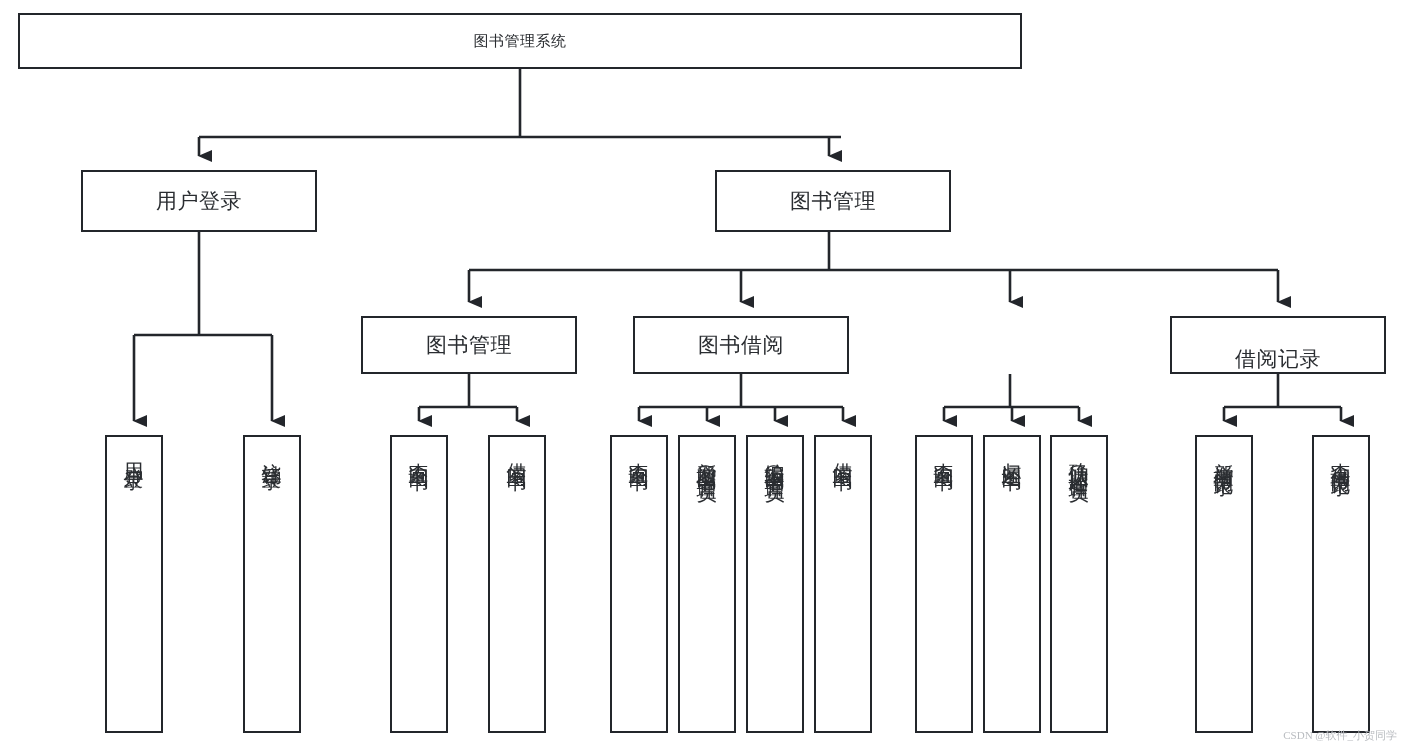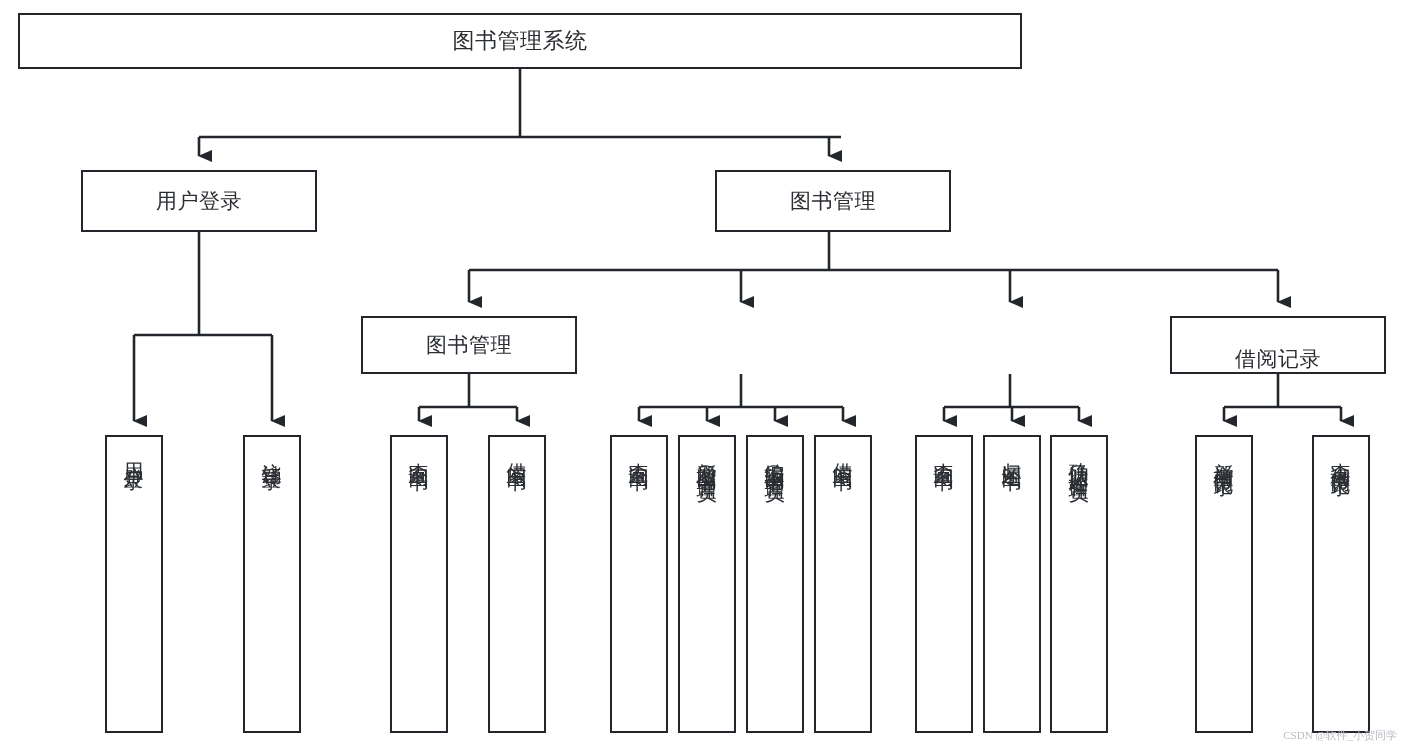--- a/index.html
+++ b/index.html
@@ -46,21 +46,21 @@
     align-items: flex-start;
   }
   .node.vert .vtext {
     writing-mode: vertical-rl;
     text-orientation: upright;
     white-space: nowrap;
     letter-spacing: 3px;
     line-height: 1;
   }
   .node.root {
-    font-size: 22px;
+    font-size: 15px;
   }
   .watermark {
     position: absolute;
     right: 8px;
     bottom: 4px;
     font-size: 11px;
     color: #b9bcc0;
     white-space: nowrap;
     font-family: "Liberation Serif", "DejaVu Serif", serif;
   }
@@ -128,20 +128,23 @@
   <div class="node horiz" style="left:81px; top:170px; width:236px; height:62px;">
     <span>用户登录</span>
   </div>
   <div class="node horiz" style="left:715px; top:170px; width:236px; height:62px;">
     <span>图书管理</span>
   </div>
 
   <div class="node horiz" style="left:361px; top:316px; width:216px; height:58px;">
     <span>图书管理</span>
   </div>
+  <div class="node horiz" style="left:633px; top:316px; width:216px; height:58px;">
+    <span>图书借阅</span>
+  </div>
   <div class="node horiz" style="left:1170px; top:316px; width:216px; height:58px;align-items:flex-end;">
     <span>借阅记录</span>
   </div>
 
   <div class="node vert" style="left:105px; top:435px; width:58px; height:298px;">
     <span class="vtext">用户登录</span>
   </div>
   <div class="node vert" style="left:243px; top:435px; width:58px; height:298px;">
     <span class="vtext">注销登录</span>
   </div>

